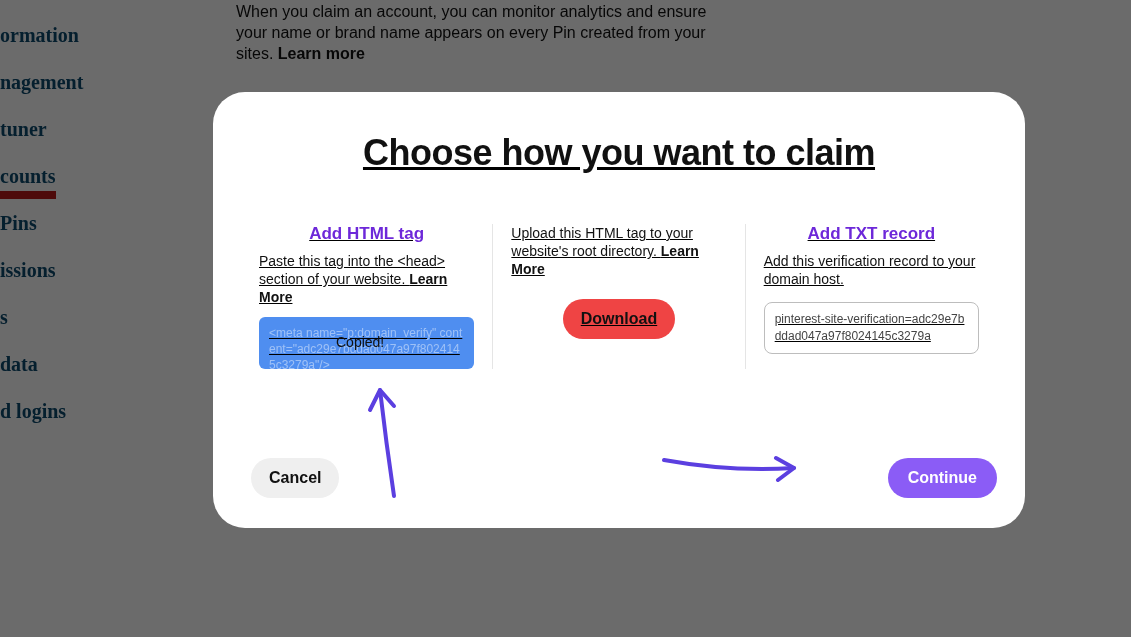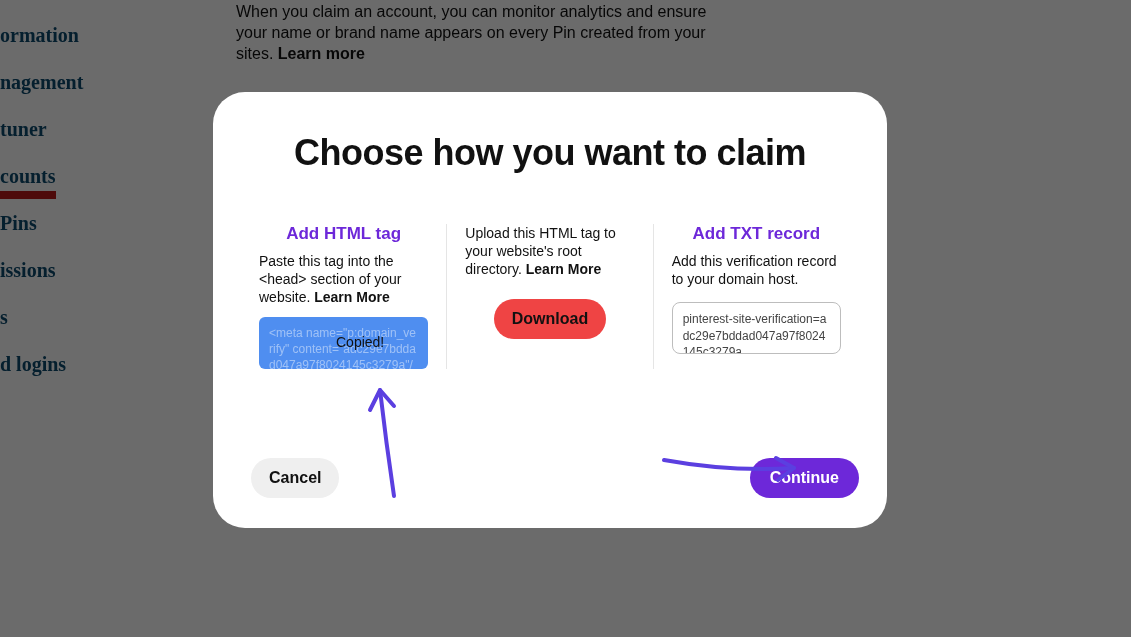--- a/index.html
+++ b/index.html
@@ -50,25 +50,26 @@
     }
     .dim-overlay {
       position: absolute;
       inset: 0;
       background: rgba(0,0,0,0.58);
     }
     .modal {
       position: absolute;
       left: 213px;
       top: 92px;
-      width: 674px;
+      width: 812px;
       height: 436px;
       background: #fff;
       border-radius: 32px;
       padding: 40px 28px 30px 28px;
+      text-decoration: underline;
     }
     .modal-title {
       text-align: center;
       font-size: 36px;
       font-weight: 800;
       letter-spacing: -0.5px;
       color: #111;
       margin-bottom: 50px;
     }
     .options {
@@ -160,21 +161,21 @@
       border: none;
       border-radius: 24px;
       padding: 11px 18px;
       font-size: 16px;
       font-weight: 700;
       color: #111;
       cursor: pointer;
       margin-left: 10px;
     }
     .continue-btn {
-      background: #6d28d9;
+      background: #8b5cf6;
       border: none;
       border-radius: 24px;
       padding: 11px 20px;
       font-size: 16px;
       font-weight: 700;
       color: #fff;
       cursor: pointer;
     }
     .arrow {
       position: absolute;
@@ -187,20 +188,21 @@
 
 <div class="page-bg">
   <div class="sidebar">
     <div class="sidebar-item"><span>ormation</span></div>
     <div class="sidebar-item"><span>nagement</span></div>
     <div class="sidebar-item"><span>tuner</span></div>
     <div class="sidebar-item active"><span>counts</span></div>
     <div class="sidebar-item"><span>Pins</span></div>
     <div class="sidebar-item"><span>issions</span></div>
     <div class="sidebar-item"><span>s</span></div>
+    <div class="sidebar-item"><span>data</span></div>
     <div class="sidebar-item"><span>d logins</span></div>
   </div>
 
   <div class="page-desc">
     <span>When you claim an account, you can monitor analytics and ensure your name or brand name appears on every Pin created from your sites. </span><span class="lm">Learn more</span>
   </div>
 </div>
 
 <div class="dim-overlay"></div>
 

